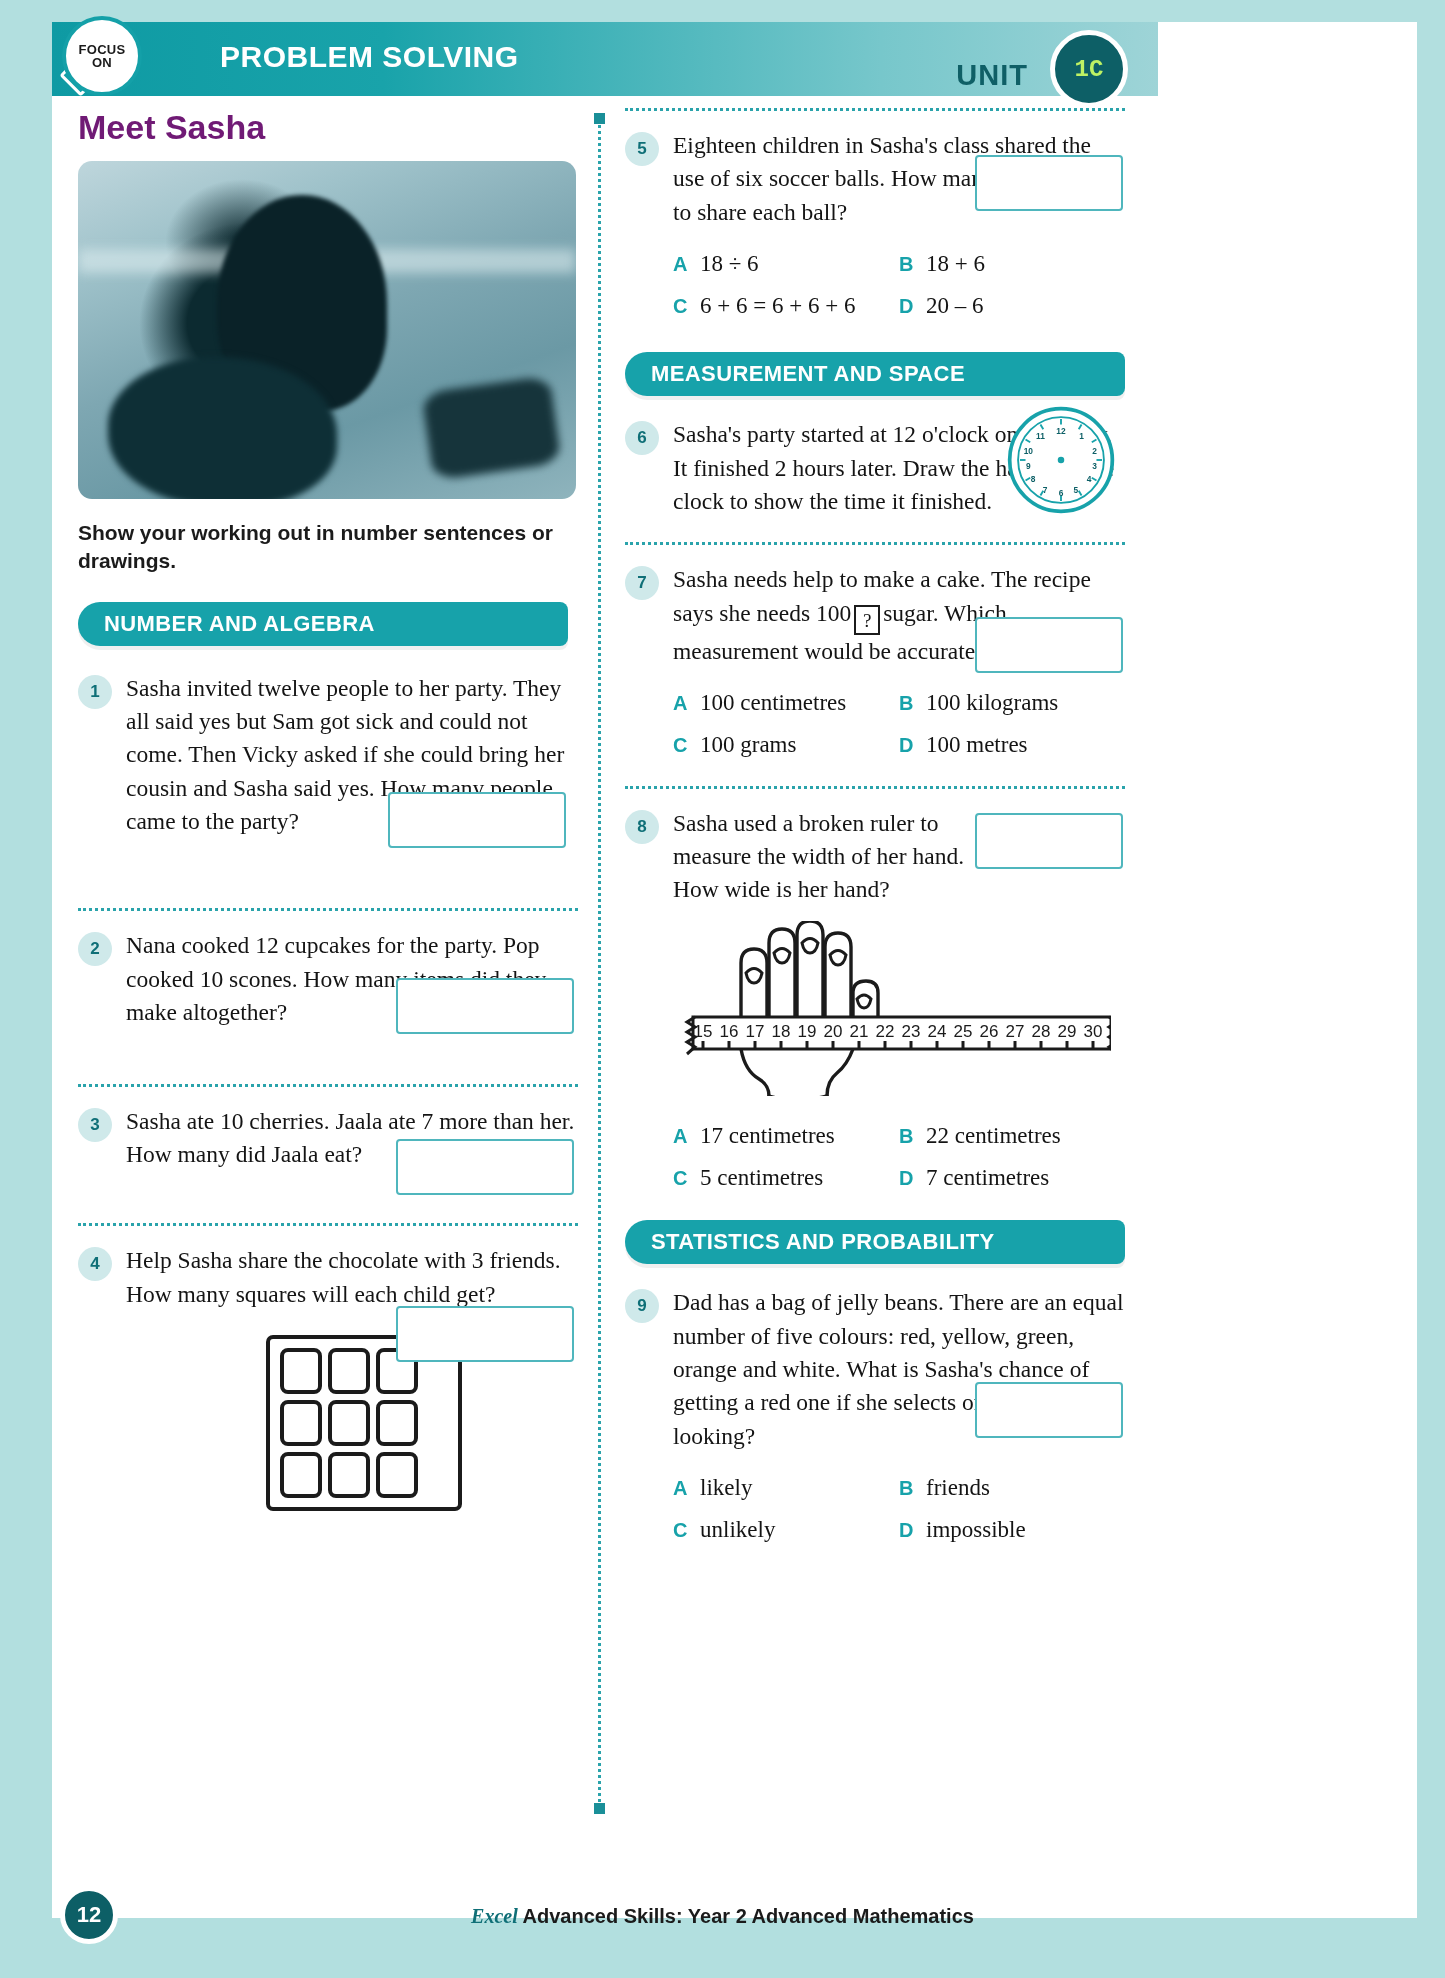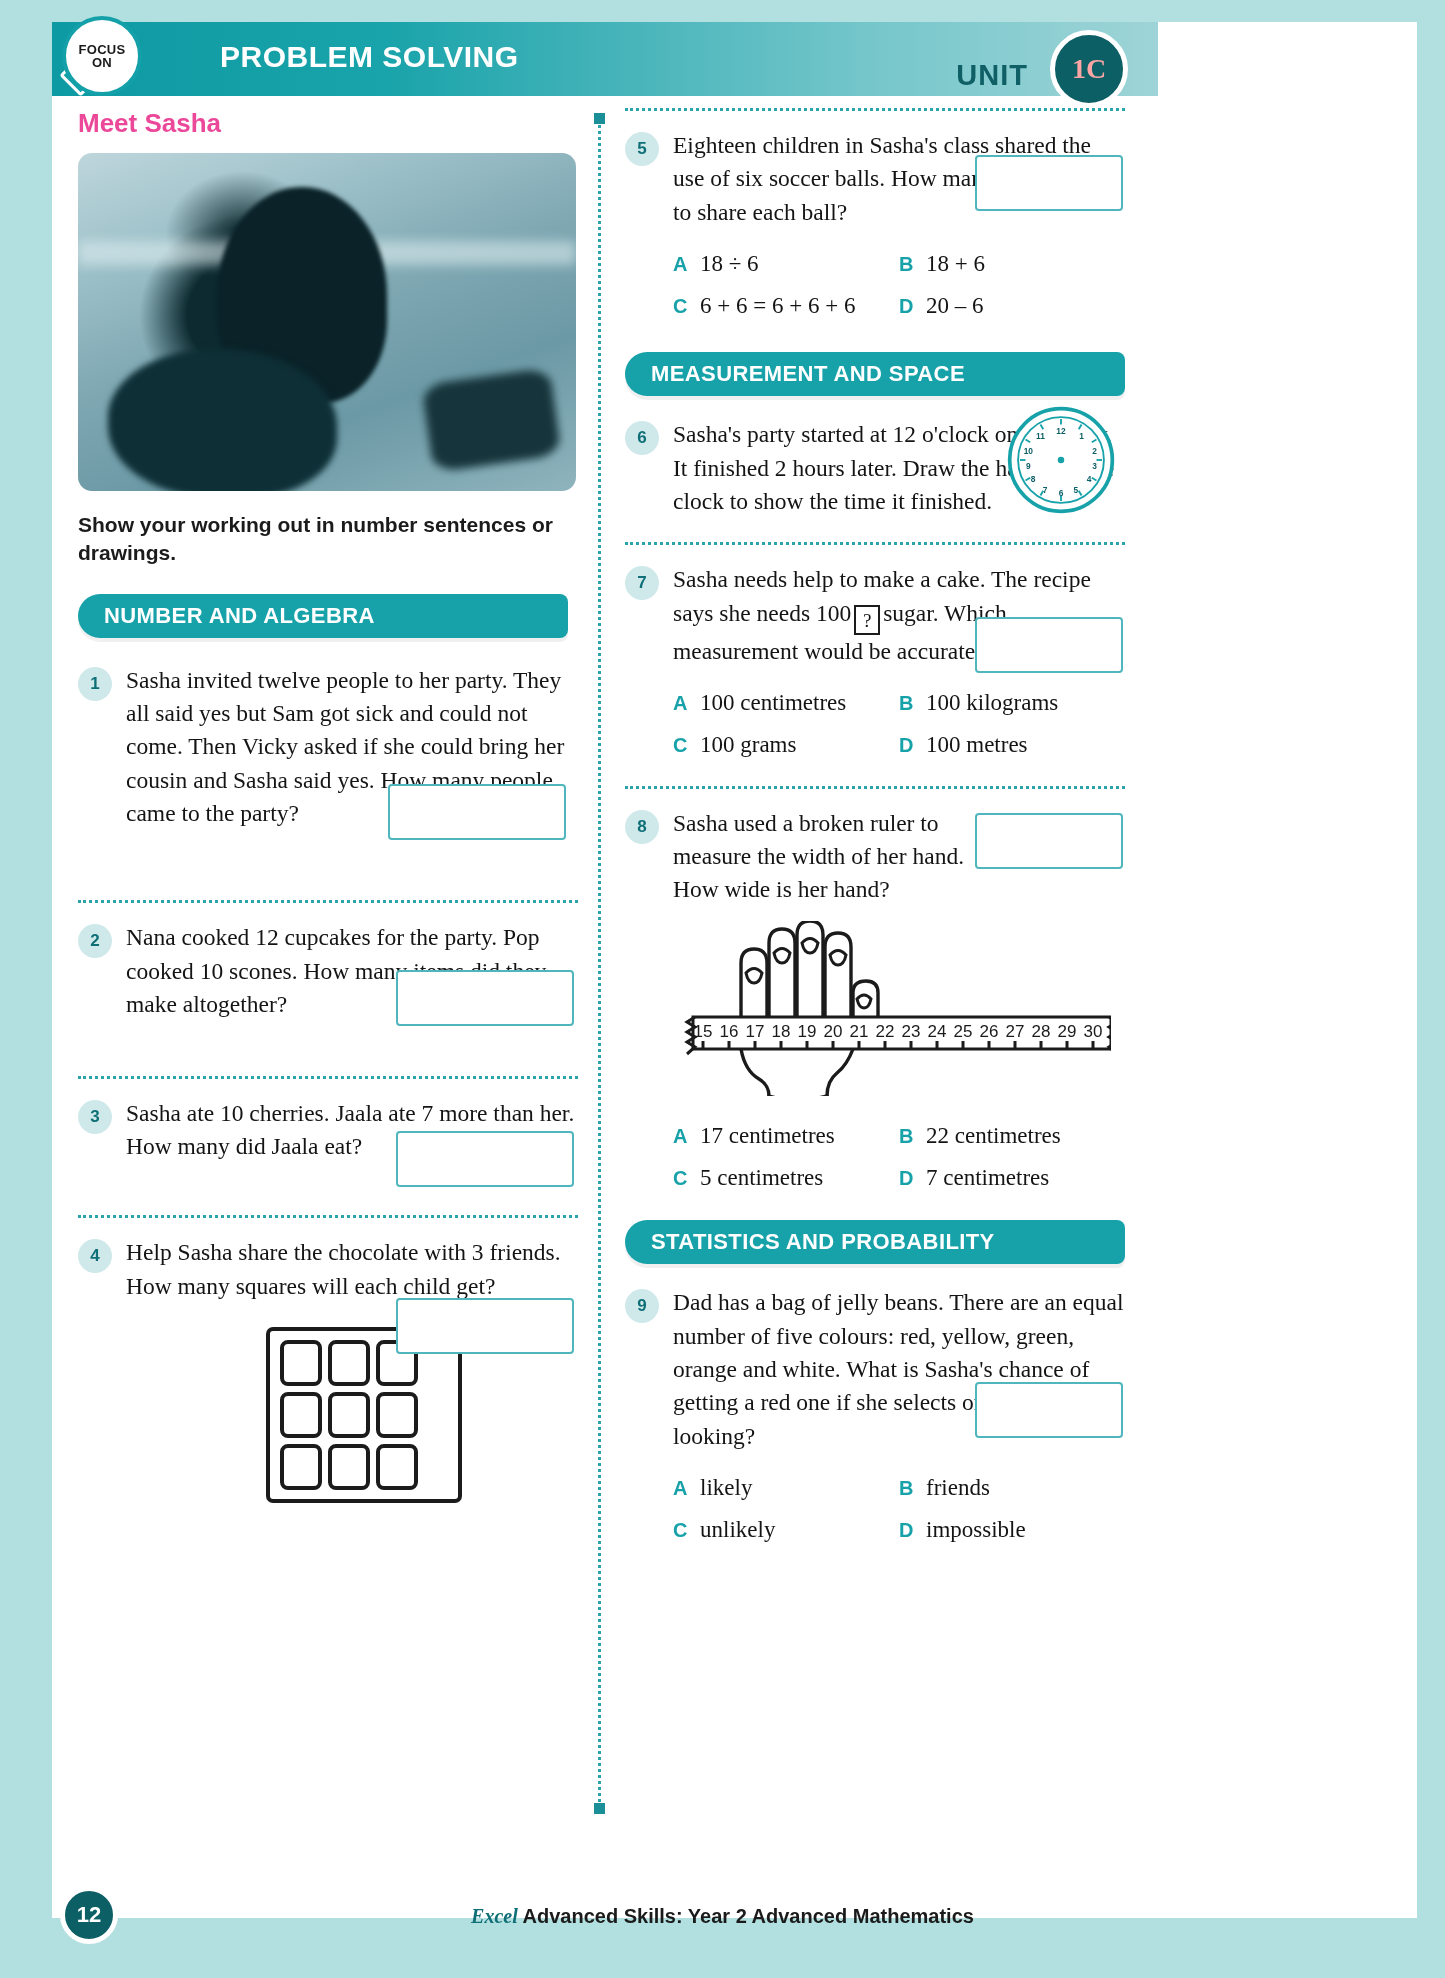--- a/index.html
+++ b/index.html
@@ -52,22 +52,22 @@
   .unit-label {
     position: absolute; right: 130px; top: 22px;
     color: #0f5f66; font-family: "Liberation Sans", sans-serif;
     font-weight: bold; font-size: 29px; letter-spacing: 1px; margin-top: 15px;
   }
   .unit-badge {
     position: absolute; right: 30px; top: 8px;
     width: 78px; height: 78px; border-radius: 50%;
     background: #0d5f66; border: 5px solid #ffffff;
     display: flex; align-items: center; justify-content: center;
-    color: #fca5a5; font-family: Liberation Serif, serif;
-    font-weight: bold; font-size: 28px;
+    color: #bef264; font-family: Liberation Mono, monospace;
+    font-weight: bold; font-size: 24px;
   }
   
   .focus-badge {
     position: absolute; left: 62px; top: 18px;
     width: 86px; height: 86px;
   }
   .focus-circle {
     position: absolute; left: 4px; top: 2px;
     width: 72px; height: 72px; border-radius: 50%;
     background: #ffffff; border: 5px solid #ffffff;
@@ -94,21 +94,21 @@
     position: absolute; left: 598px; top: 118px;
     width: 0; height: 1690px;
     border-left: 3px dotted #2aa3ab;
   }
   .vdiv-cap {
     position: absolute; left: 594px; width: 11px; height: 11px; background: #1a8f98;
   }
   
   .meet-title {
     font-family: "Liberation Sans", sans-serif;
-    font-weight: bold; font-size: 26px; color: #ec4899;
+    font-weight: bold; font-size: 34px; color: #701a75;
     margin-bottom: 14px;
   }
   .photo {
     width: 498px; height: 338px; border-radius: 14px;
     background:
       radial-gradient(ellipse 150px 140px at 34% 48%, #0c2a30 0%, #0c2a30 40%, rgba(12,42,48,0) 72%),
       radial-gradient(ellipse 110px 90px at 33% 24%, #0b262c 0%, rgba(11,38,44,0) 70%),
       linear-gradient(160deg, #bed6dc 0%, #9fc2ca 22%, #7ea7b2 48%, #6b99a5 70%, #8fb4bd 100%);
     position: relative; overflow: hidden;
   }

